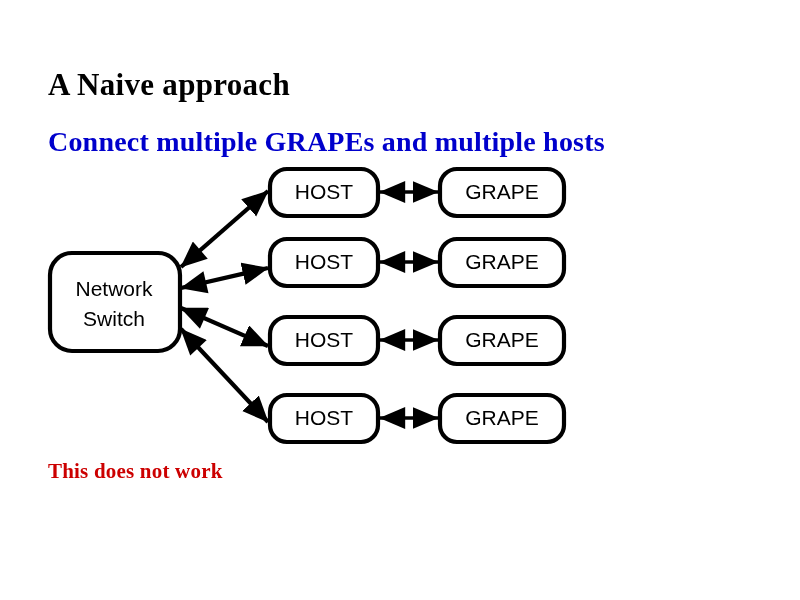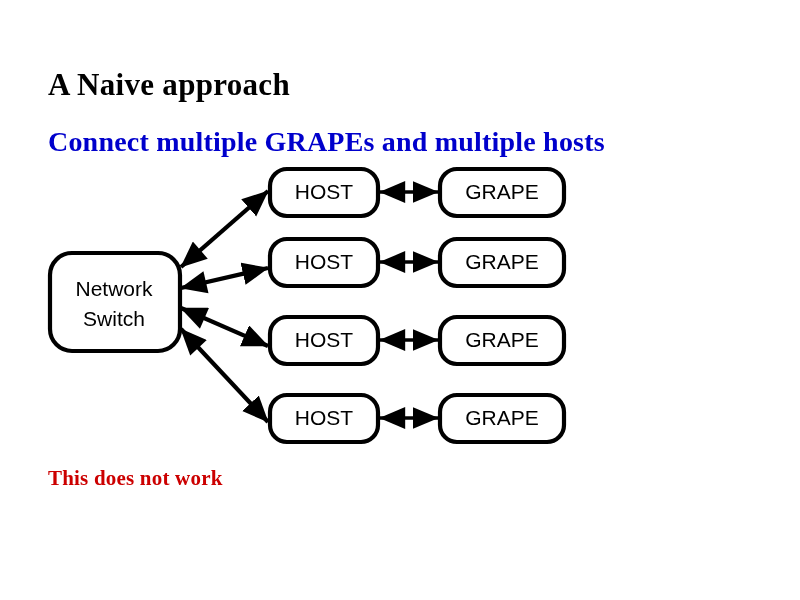--- a/index.html
+++ b/index.html
@@ -46,21 +46,20 @@
     position: absolute;
     left: 48px;
     top: 459px;
     font-family: "Liberation Serif", serif;
     font-weight: bold;
     font-size: 21px;
     line-height: 24px;
     color: #cc0000;
     letter-spacing: 0.2px;
     white-space: nowrap;
-    margin-top: 7px;
   }
 
   
   #diagram {
     position: absolute;
     left: 0;
     top: 0;
     width: 800px;
     height: 600px;
   }

